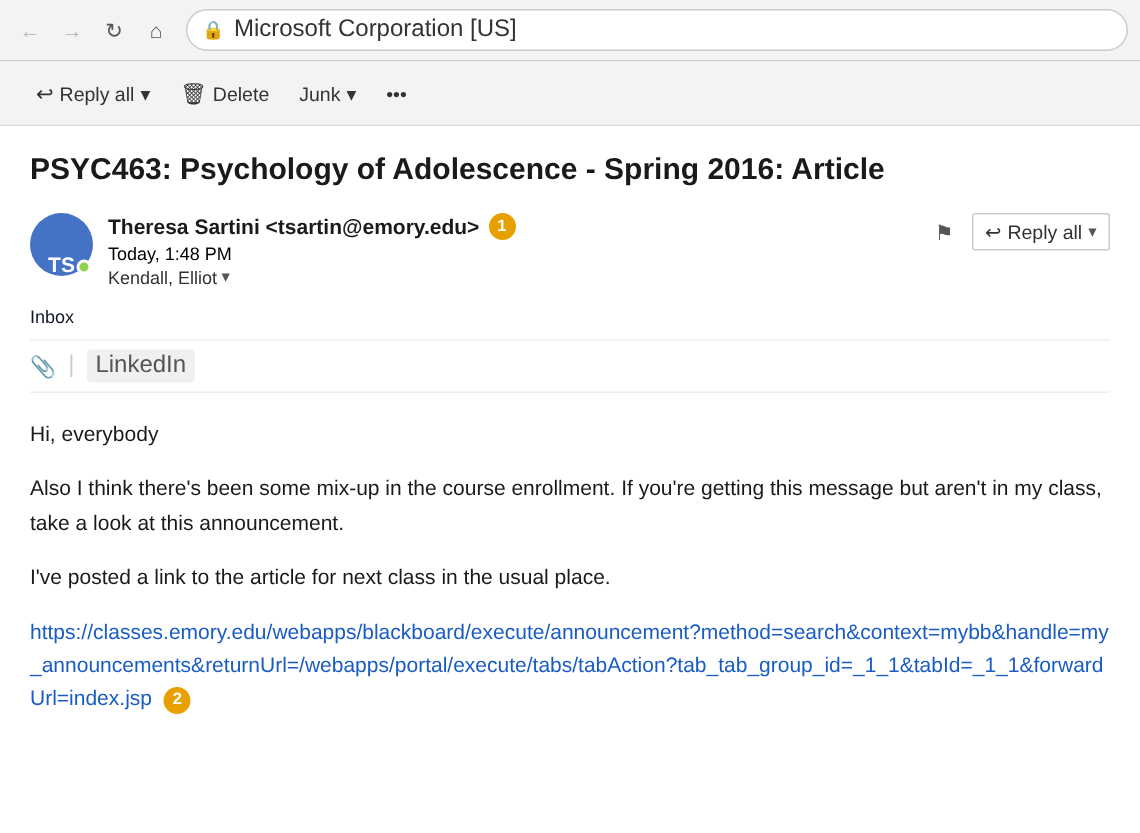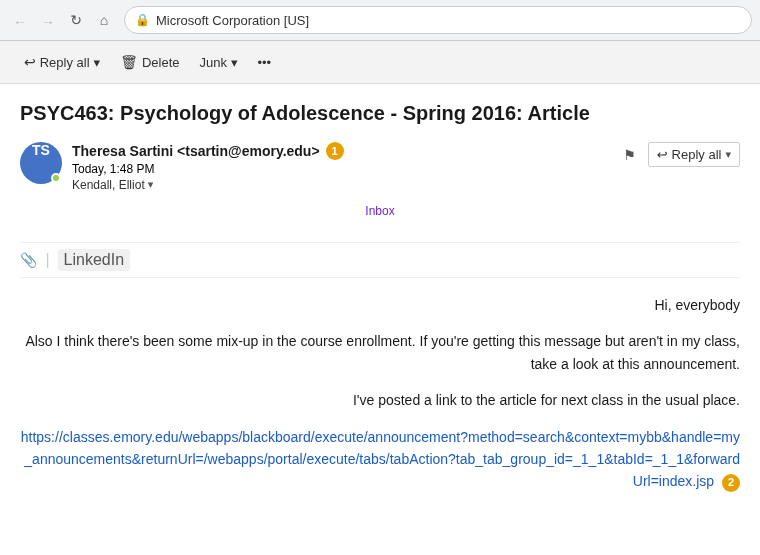--- a/index.html
+++ b/index.html
@@ -52,21 +52,21 @@
       padding: 3px 10px;
       gap: 6px;
       height: 28px;
     }
     .secure-icon {
       color: #2a7a2a;
       font-size: 12px;
     }
     .org-name {
       color: #333;
-      font-size: 13px;
+      font-size: 16px;
       font-weight: 500;
     }
     .url-text {
       color: #1a73e8;
       font-size: 12px;
     }
 
     
     .outlook-toolbar {
       display: flex;
@@ -118,21 +118,21 @@
       display: flex;
       align-items: flex-start;
       gap: 10px;
     }
     .avatar {
       width: 42px;
       height: 42px;
       background: #4472c4;
       border-radius: 50%;
       display: flex;
-      align-items: flex-start;
+      align-items: flex-end;
       justify-content: center;
       color: #fff;
       font-size: 14px;
       font-weight: 600;
       flex-shrink: 0;
       position: relative;
     }
     .avatar-status {
       width: 10px;
       height: 10px;
@@ -215,23 +215,22 @@
       color: #333;
     }
     .reply-chevron {
       font-size: 11px;
       color: #555;
     }
 
     
     .inbox-label {
       font-size: 12px;
-      color: #6d28d9;
-      margin-bottom: 24px;
-      text-align: center;
+      color: #0f172a;
+      margin-bottom: 8px;
     }
 
     
     .attachments-row {
       display: flex;
       align-items: center;
       gap: 8px;
       padding: 6px 0;
       border-top: 1px solid #eee;
       border-bottom: 1px solid #eee;
@@ -255,21 +254,20 @@
     }
 
     
     .email-body {
       font-size: 14px;
       color: #1a1a1a;
       line-height: 1.6;
     }
     .email-body p {
       margin-bottom: 14px;
-      text-align: right;
     }
     .email-link {
       color: #1a5cc5;
       text-decoration: none;
       word-break: break-all;
     }
 
     .badge-2 {
       width: 18px;
       height: 18px;

